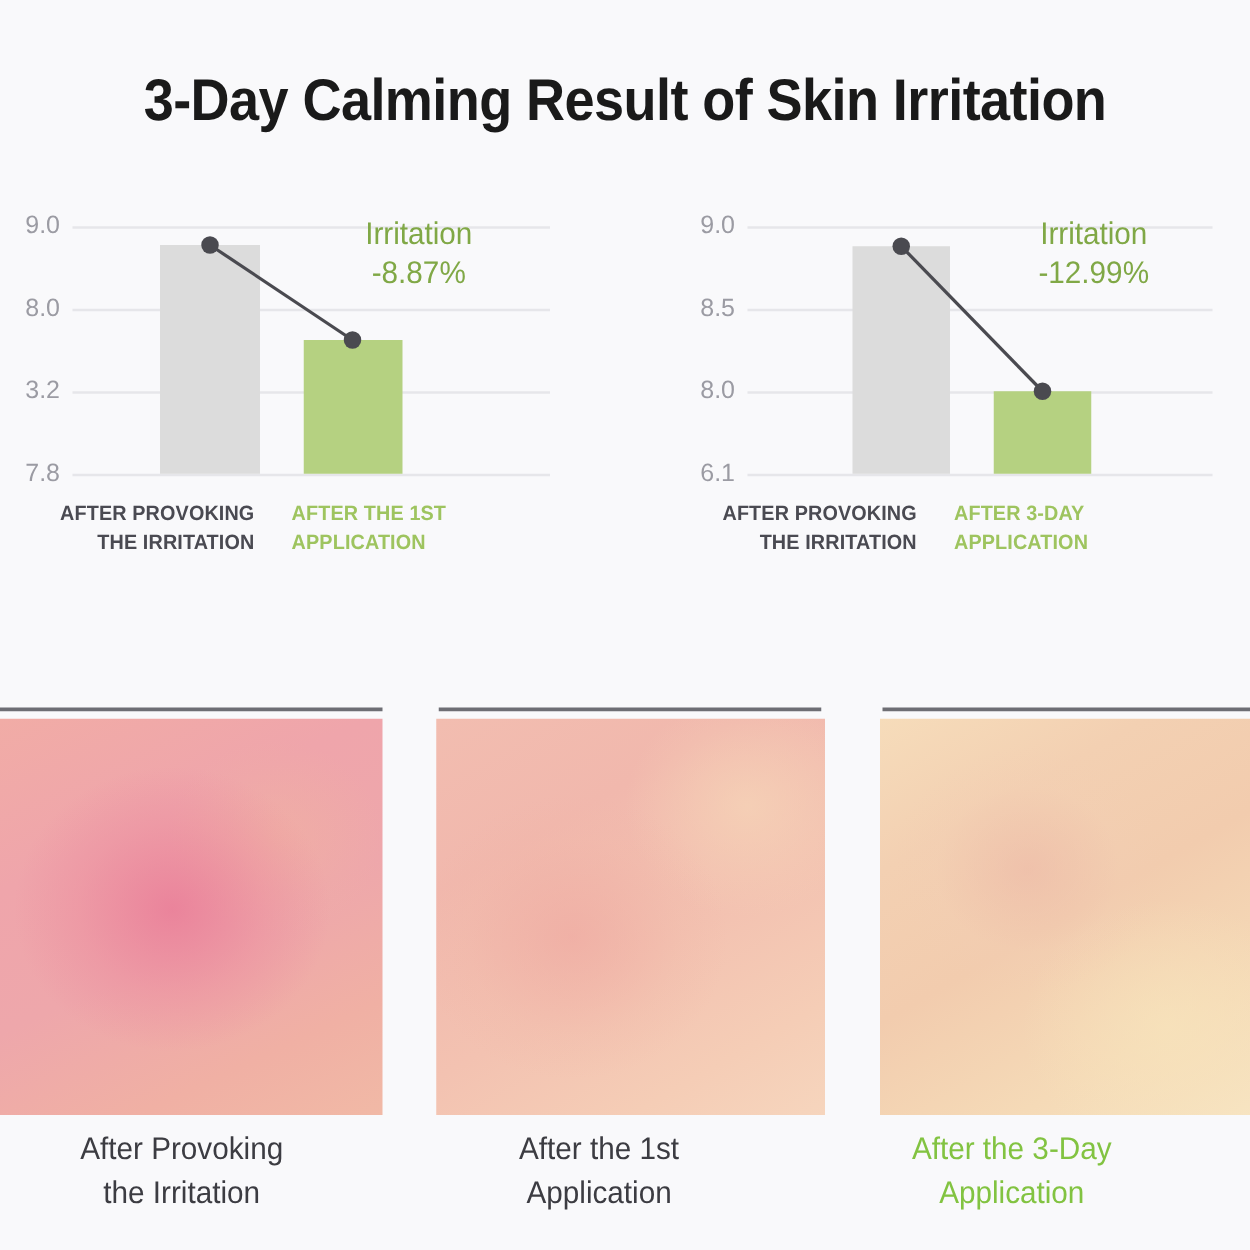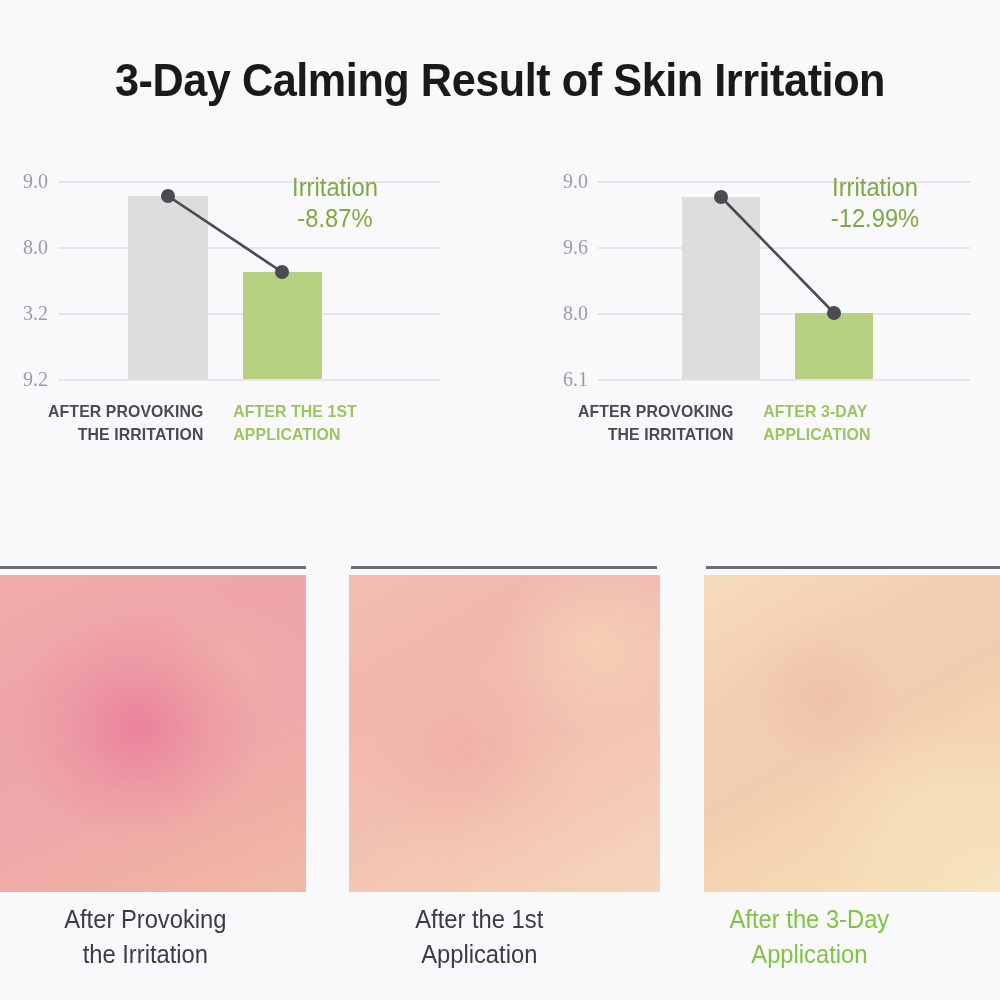--- a/index.html
+++ b/index.html
@@ -67,21 +67,20 @@
   }
   .ylabel {
     position: absolute;
     right: 0;
     font-size: 20px;
     color: #9b9ba3;
     letter-spacing: 0px;
     text-align: right;
     transform: translateY(-50%);
     white-space: nowrap;
-    font-family: Liberation Serif, serif;
   }
   .ylabel-wrap {
     position: absolute;
     left: 0;
     top: 21px;
     width: 48px;
     height: 198px;
   }
   #chart-right .ylabel-wrap { width: 58px; }
 
@@ -200,21 +199,21 @@
 <div id="page">
 
   <div class="title">3-Day Calming Result of Skin Irritation</div>
 
   <div class="chart" id="chart-left">
 
     <div class="ylabel-wrap">
       <div class="ylabel" style="top:0px">9.0</div>
       <div class="ylabel" style="top:66px">8.0</div>
       <div class="ylabel" style="top:132px">3.2</div>
-      <div class="ylabel" style="top:198px">9.2</div>
+      <div class="ylabel" style="top:198px">7.8</div>
     </div>
 
     <div class="plot">
       <div class="gridline" style="top:0px"></div>
       <div class="gridline" style="top:66px"></div>
       <div class="gridline" style="top:132px"></div>
       <div class="gridline" style="top:198px"></div>
 
       <div class="bar gray" style="left:70px;  width:80px; height:183px;"></div>
 
@@ -241,21 +240,21 @@
     <div class="xlab green" id="xl-left-b">
       <div>AFTER THE 1ST</div>
       <div>APPLICATION</div>
     </div>
   </div>
 
   <div class="chart" id="chart-right">
 
     <div class="ylabel-wrap">
       <div class="ylabel" style="top:0px">9.0</div>
-      <div class="ylabel" style="top:66px">9.6</div>
+      <div class="ylabel" style="top:66px">8.5</div>
       <div class="ylabel" style="top:132px">8.0</div>
       <div class="ylabel" style="top:198px">6.1</div>
     </div>
 
     <div class="plot">
       <div class="gridline" style="top:0px"></div>
       <div class="gridline" style="top:66px"></div>
       <div class="gridline" style="top:132px"></div>
       <div class="gridline" style="top:198px"></div>
 

